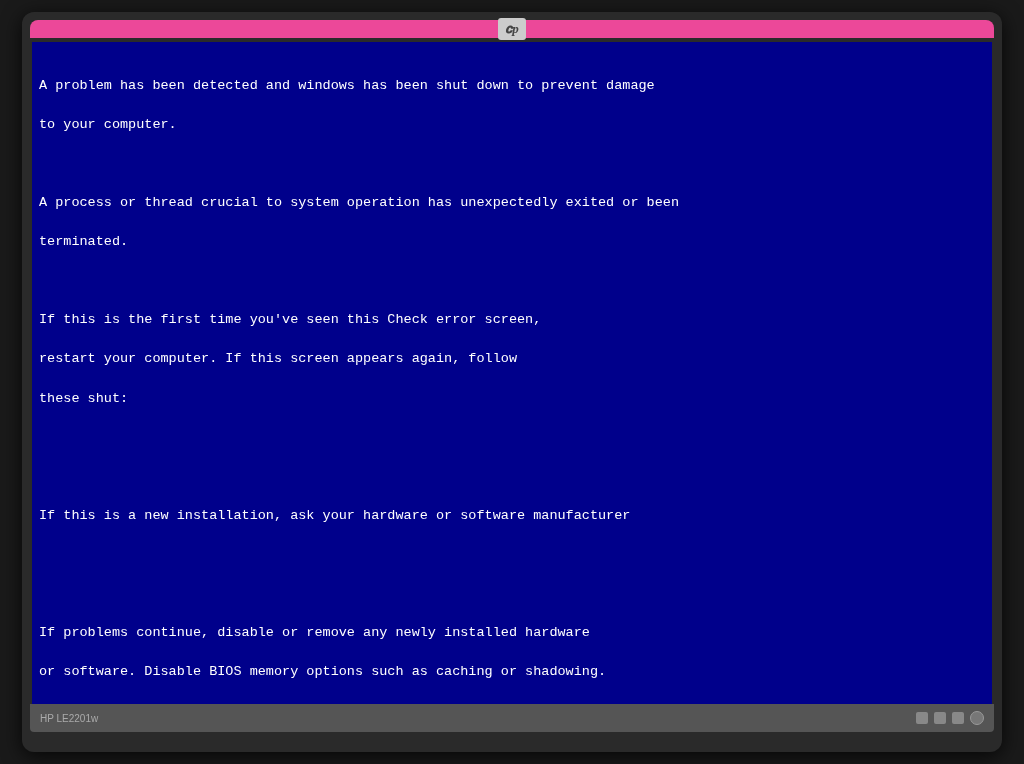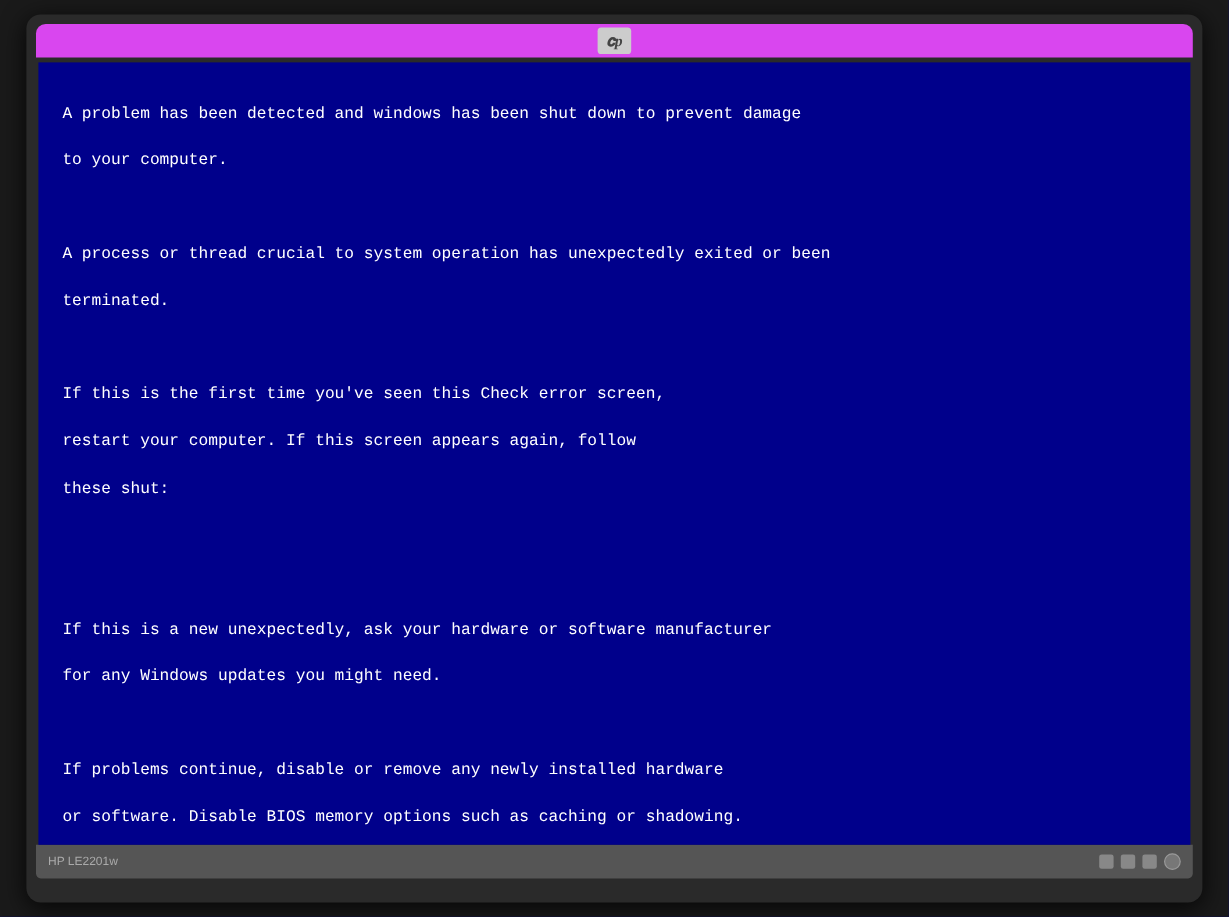--- a/index.html
+++ b/index.html
@@ -26,25 +26,25 @@
       display: flex;
       flex-direction: column;
       align-items: center;
       padding: 8px 8px 20px 8px;
       position: relative;
       box-shadow: 0 4px 20px rgba(0,0,0,0.8);
     }
 
     .monitor-top-bar {
       width: 100%;
-      height: 28px;
+      height: 18px;
       display: flex;
       justify-content: center;
       align-items: center;
-      background: #d946ef;
+      background: #ec4899;
       border-radius: 8px 8px 0 0;
       margin-bottom: 4px;
     }
 
     .hp-logo {
       width: 28px;
       height: 22px;
       background: #ccc;
       border-radius: 3px;
       display: flex;
@@ -54,21 +54,21 @@
       font-style: italic;
       font-weight: bold;
       color: #444;
       font-size: 13px;
     }
 
     .screen {
       width: 960px;
       flex: 1;
       background: #00008B;
-      padding: 14px 20px;
+      padding: 14px 7px;
       font-family: 'Courier New', Courier, monospace;
       font-size: 13.5px;
       color: #ffffff;
       line-height: 1.45;
       overflow: hidden;
       position: relative;
     }
 
     .bsod-text {
       white-space: pre-wrap;
@@ -127,22 +127,22 @@
 <br><span>to your computer.</span>
 <br><span></span>
 <br><span>A process or thread crucial to system operation has unexpectedly exited or been</span>
 <br><span>terminated.</span>
 <br><span></span>
 <br><span>If this is the first time you've seen this Check error screen,</span>
 <br><span>restart your computer. If this screen appears again, follow</span>
 <br><span>these shut:</span>
 <br><span></span>
 <br>
-<br><span>If this is a new unexpectedly, ask your hardware or software manufacturer</span>
-<br><span>for any Windows updates you might need.</span>
+<br><span>If this is a new installation, ask your hardware or software manufacturer</span>
+<br>
 <br><span></span>
 <br><span>If problems continue, disable or remove any newly installed hardware</span>
 <br><span>or software. Disable BIOS memory options such as caching or shadowing.</span>
 <br>
 <br>
 <br>
 <br><span></span>
 <br>
 <br><span></span>
 <br>

